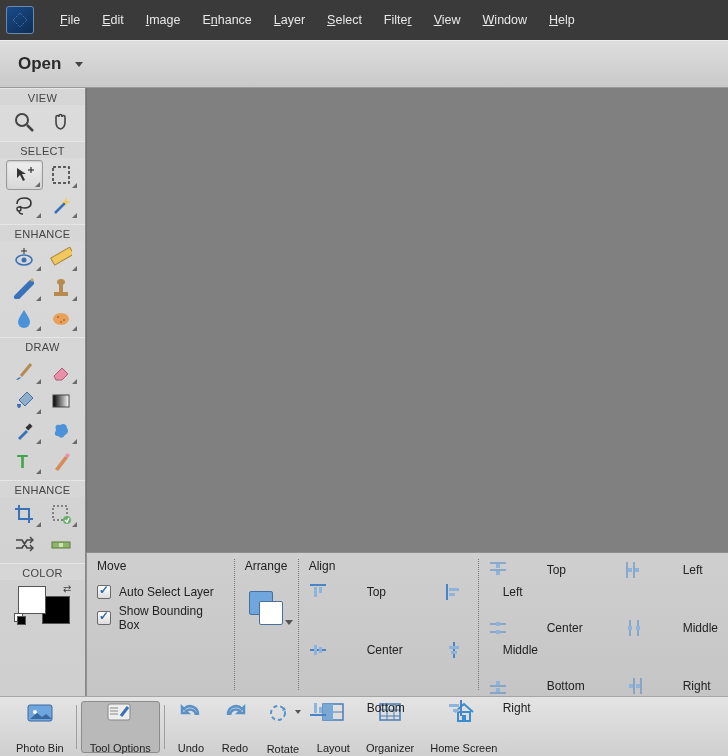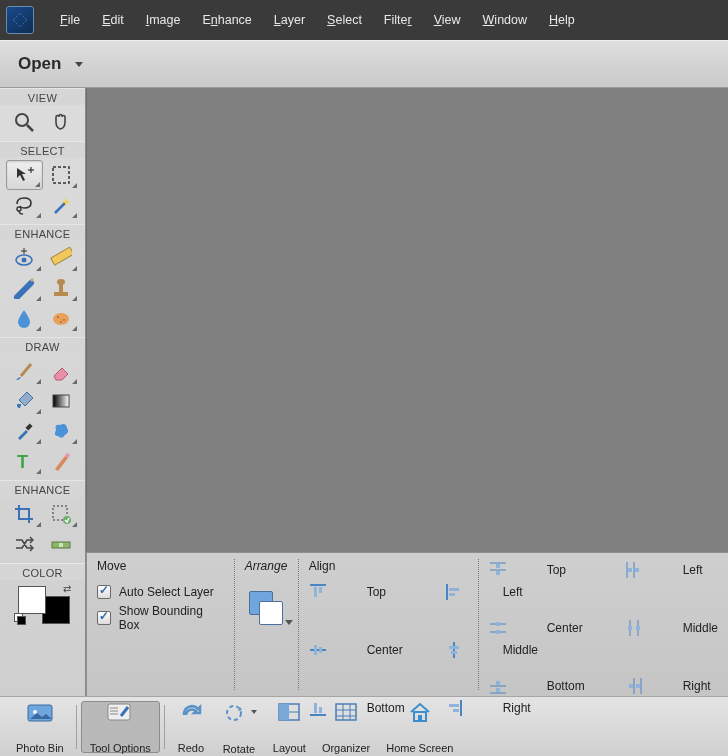--- a/index.html
+++ b/index.html
@@ -312,21 +312,21 @@
         <div class="chk-row">
           <span class="chk"></span>
           <span>Auto Select Layer</span>
         </div>
         <div class="chk-row">
           <span class="chk"></span>
           <span>Show Bounding Box</span>
         </div>
       </div>
 
-      <div class="opts-col dashed" style="width:80px;font-style:italic;">
+      <div class="opts-col dashed" style="width:80px;">
         <div class="opts-title">Arrange</div>
         <div class="arrange-ic">
           <div class="sq a"></div>
             <div class="sq b"></div>
           <div class="dd"></div>
         </div>
       </div>
 
       <div class="opts-col dashed" style="width:180px;">
         <div class="opts-title">Align</div>
@@ -469,20 +469,28 @@
           <line x1="4" y1="13" x2="12" y2="13" stroke="#888"></line>
           <path d="M15 15 L22 6" stroke="#3a72b8" stroke-width="3"></path>
         </svg>
       </span>
     <span class="lbl">Tool Options</span>
   </div>
   <div class="bb-sep"></div>
   <div class="bb-btn">
     <span class="bb-ic">
         <svg width="26" height="22">
+          <path d="M20 14 A8 8 0 0 0 6 8 L4 6 L4 12 L10 12 L8 10 A6 6 0 0 1 18 14" fill="none" stroke="#5a92c8" stroke-width="2.5"></path>
+        </svg>
+      </span>
+    <span class="lbl">Undo</span>
+  </div>
+  <div class="bb-btn">
+    <span class="bb-ic">
+        <svg width="26" height="22">
           <path d="M6 14 A8 8 0 0 1 20 8 L22 6 L22 12 L16 12 L18 10 A6 6 0 0 0 8 14" fill="none" stroke="#5a92c8" stroke-width="2.5"></path>
         </svg>
       </span>
     <span class="lbl">Redo</span>
   </div>
   <div class="bb-btn">
     <div class="ic-row">
       <span class="bb-ic">
           <svg width="26" height="22">
             <circle cx="12" cy="12" r="7" fill="none" stroke="#5a92c8" stroke-width="2" stroke-dasharray="4 3"></circle>

